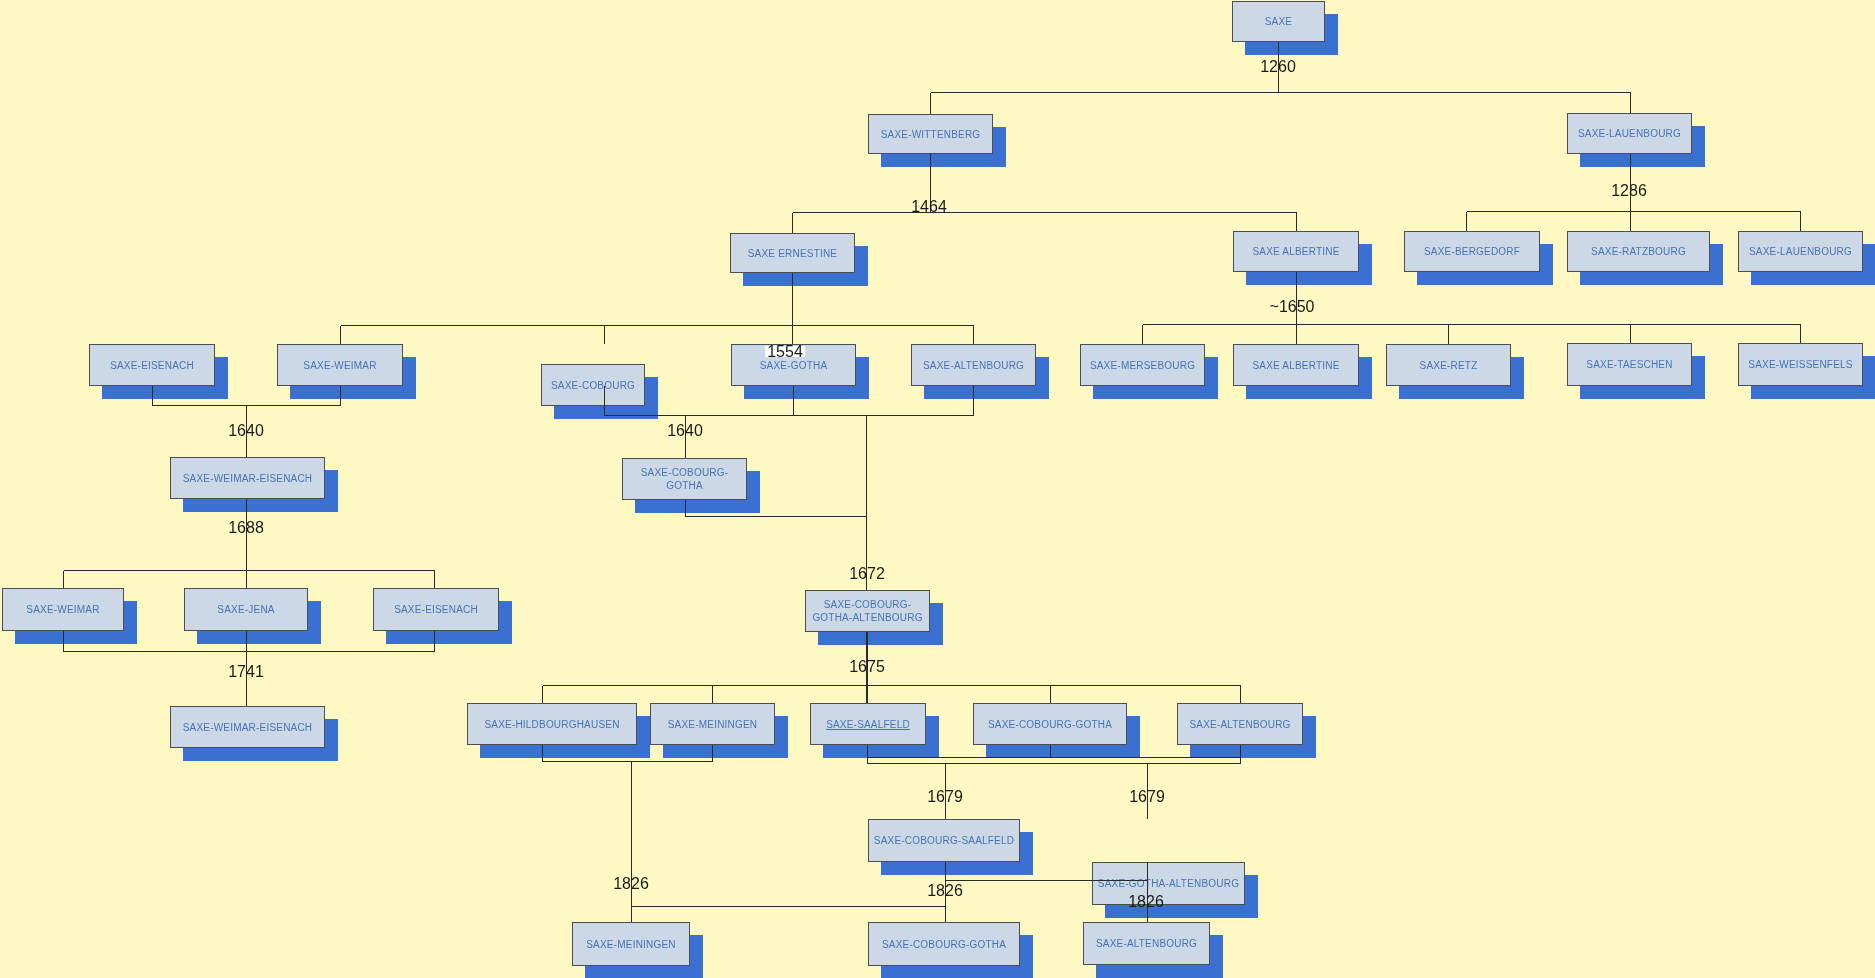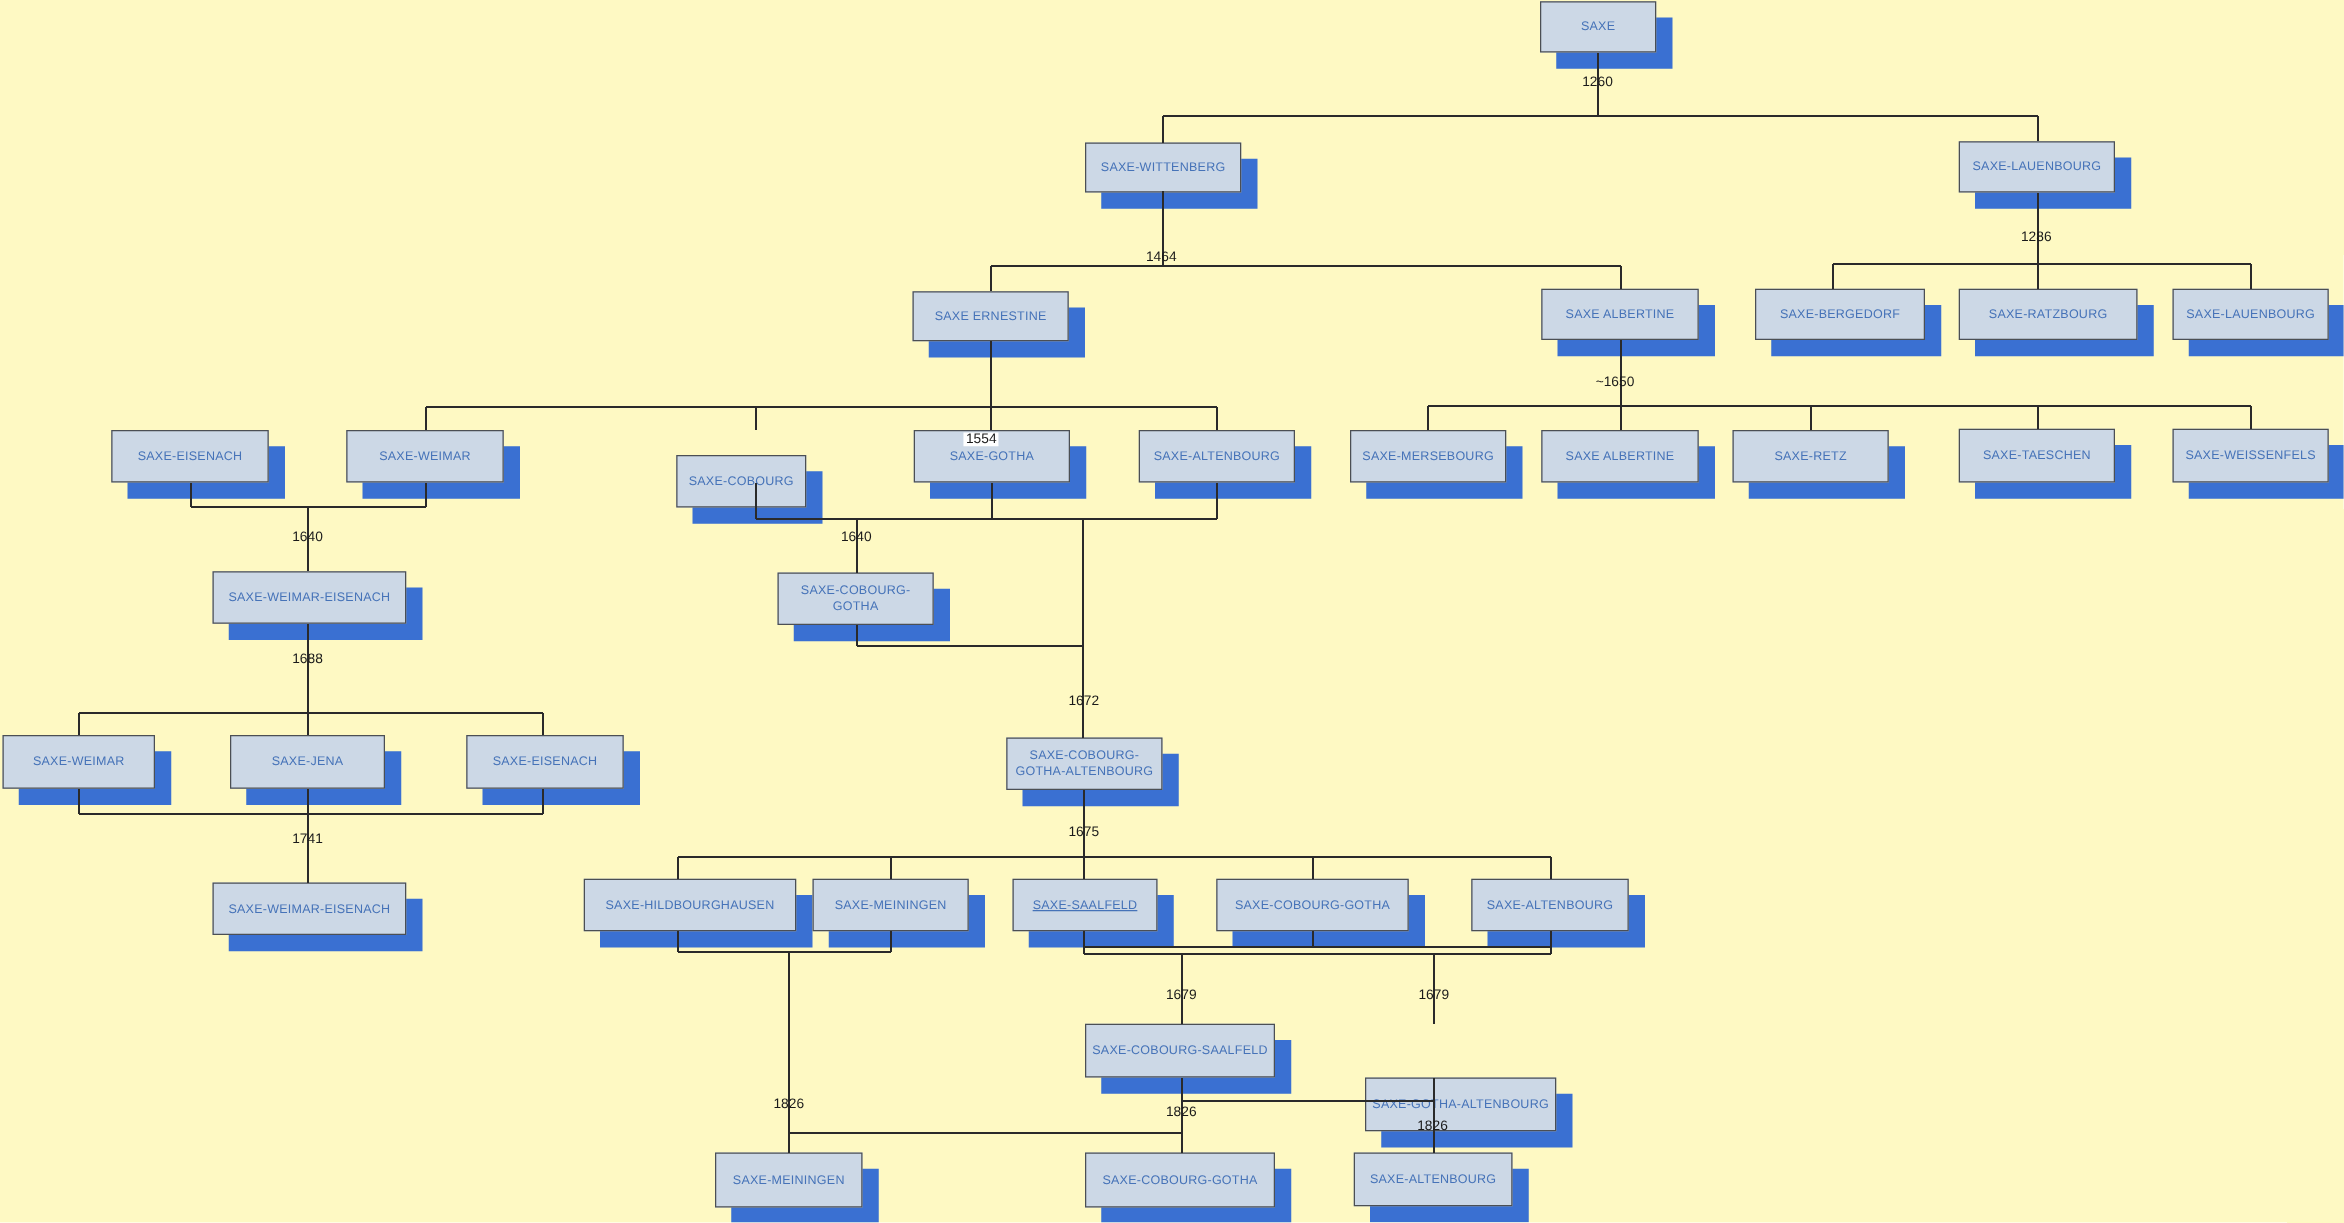--- a/index.html
+++ b/index.html
@@ -17,21 +17,21 @@
     text-align:center;
     color:#4673b8;
     font-size:10px;letter-spacing:0.2px;line-height:13px;
     padding:0 2px;
     cursor:default;
   }
   .node.wrap2{padding:0 6px;}
   #wires{position:absolute;left:0;top:0;pointer-events:none;}
   .dlabel{
     position:absolute;transform:translateX(-50%);
-    color:#1a1a1a;font-size:11px;line-height:11px;white-space:nowrap;
+    color:#1a1a1a;font-size:16px;line-height:11px;white-space:nowrap;
   }
   .dlabel.whitebg{background:#ffffff;padding:0 2px;}
 </style>
 </head>
 <body>
 
 <div id="canvas">
 
   <div class="node" style="left:1232px;top:1px;width:93px;height:41px;">SAXE</div>
   <div class="node" style="left:868px;top:114px;width:125px;height:40px;">SAXE-WITTENBERG</div>
@@ -120,21 +120,21 @@
 
   <div class="dlabel" style="left:1278px;top:61px;">1260</div>
   <div class="dlabel" style="left:929px;top:201px;">1464</div>
   <div class="dlabel" style="left:1629px;top:185px;">1286</div>
   <div class="dlabel whitebg" style="left:785px;top:346px;">1554</div>
   <div class="dlabel" style="left:1292px;top:301px;">~1650</div>
   <div class="dlabel" style="left:246px;top:425px;">1640</div>
   <div class="dlabel" style="left:685px;top:425px;">1640</div>
   <div class="dlabel" style="left:246px;top:522px;">1688</div>
   <div class="dlabel" style="left:246px;top:666px;">1741</div>
-  <div class="dlabel" style="left:867px;top:556px;text-align:center;">1672</div>
+  <div class="dlabel" style="left:867px;top:568px;text-align:center;">1672</div>
   <div class="dlabel" style="left:867px;top:661px;">1675</div>
   <div class="dlabel" style="left:945px;top:791px;">1679</div>
   <div class="dlabel" style="left:1147px;top:791px;">1679</div>
   <div class="dlabel" style="left:631px;top:878px;">1826</div>
   <div class="dlabel" style="left:945px;top:885px;">1826</div>
   <div class="dlabel" style="left:1146px;top:896px;">1826</div>
 
 </div>
 
 </body></html>

